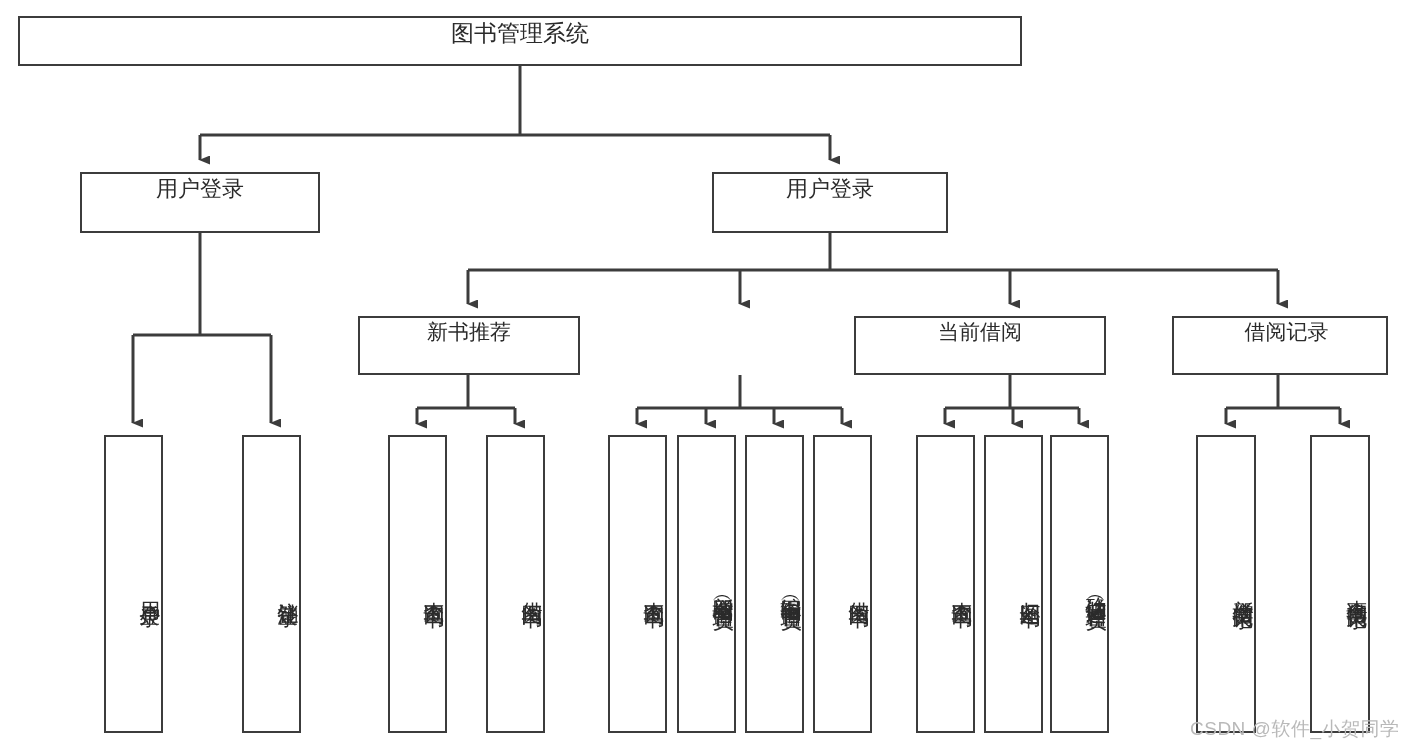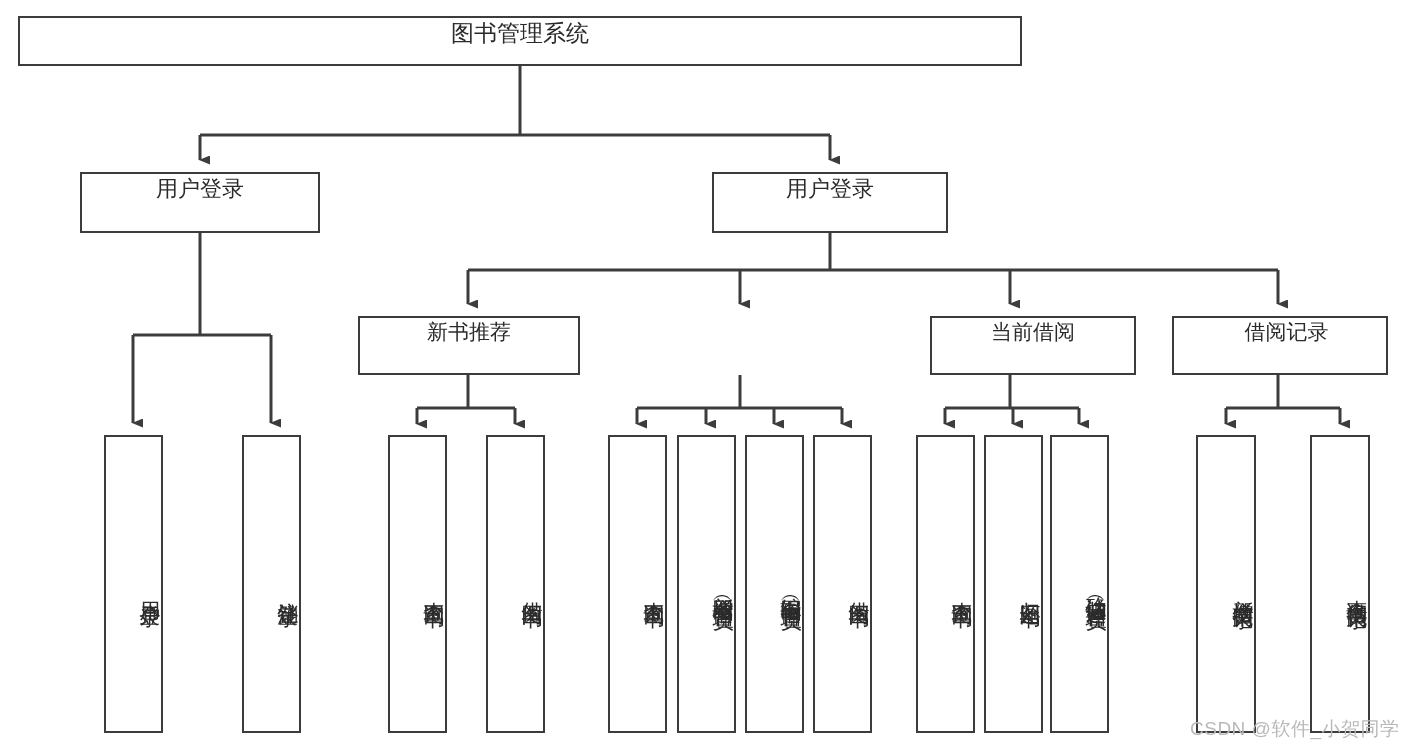--- a/index.html
+++ b/index.html
@@ -132,21 +132,21 @@
   <div class="node level1" style="left:80px; top:172px; width:240px; height:61px;">
     <span class="label">用户登录</span>
   </div>
   <div class="node level1" style="left:712px; top:172px; width:236px; height:61px;">
     <span class="label">用户登录</span>
   </div>
 
   <div class="node level2" style="left:358px; top:316px; width:222px; height:59px;">
     <span class="label">新书推荐</span>
   </div>
-  <div class="node level2" style="left:930px; top:316px; width:206px; height:59px;">
+  <div class="node level2" style="left:854px; top:316px; width:252px; height:59px;">
     <span class="label">当前借阅</span>
   </div>
   <div class="node level2" style="left:1172px; top:316px; width:216px; height:59px;padding-left:13px;">
     <span class="label">借阅记录</span>
   </div>
 
   <div class="node leaf" style="left:104px; top:435px; width:59px; height:298px;">
     <span class="label">用户登录</span>
   </div>
   <div class="node leaf" style="left:242px; top:435px; width:59px; height:298px;">

